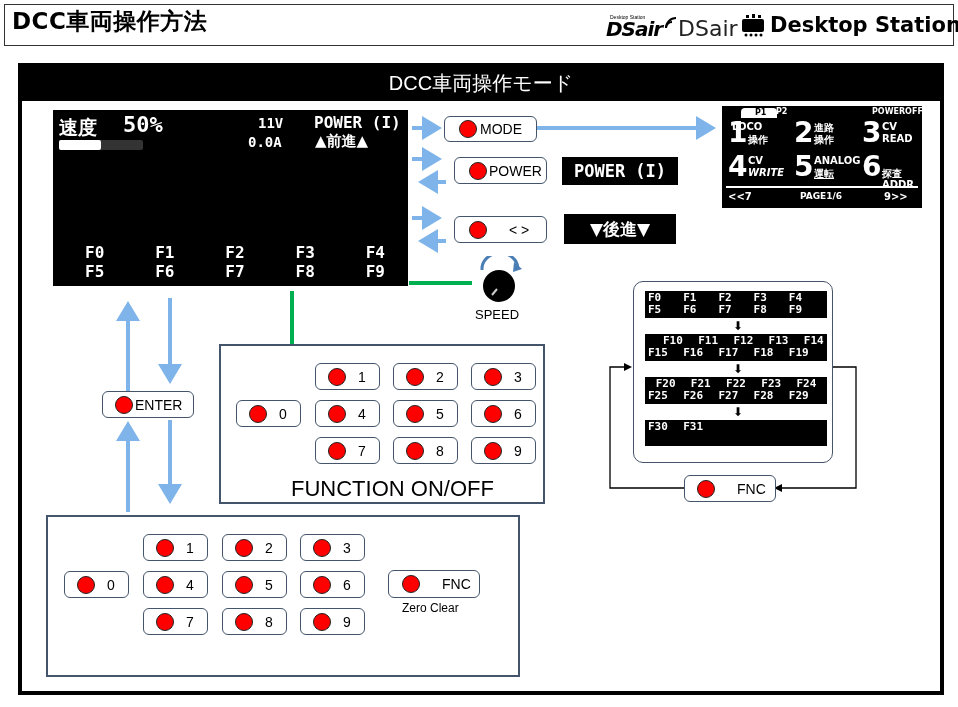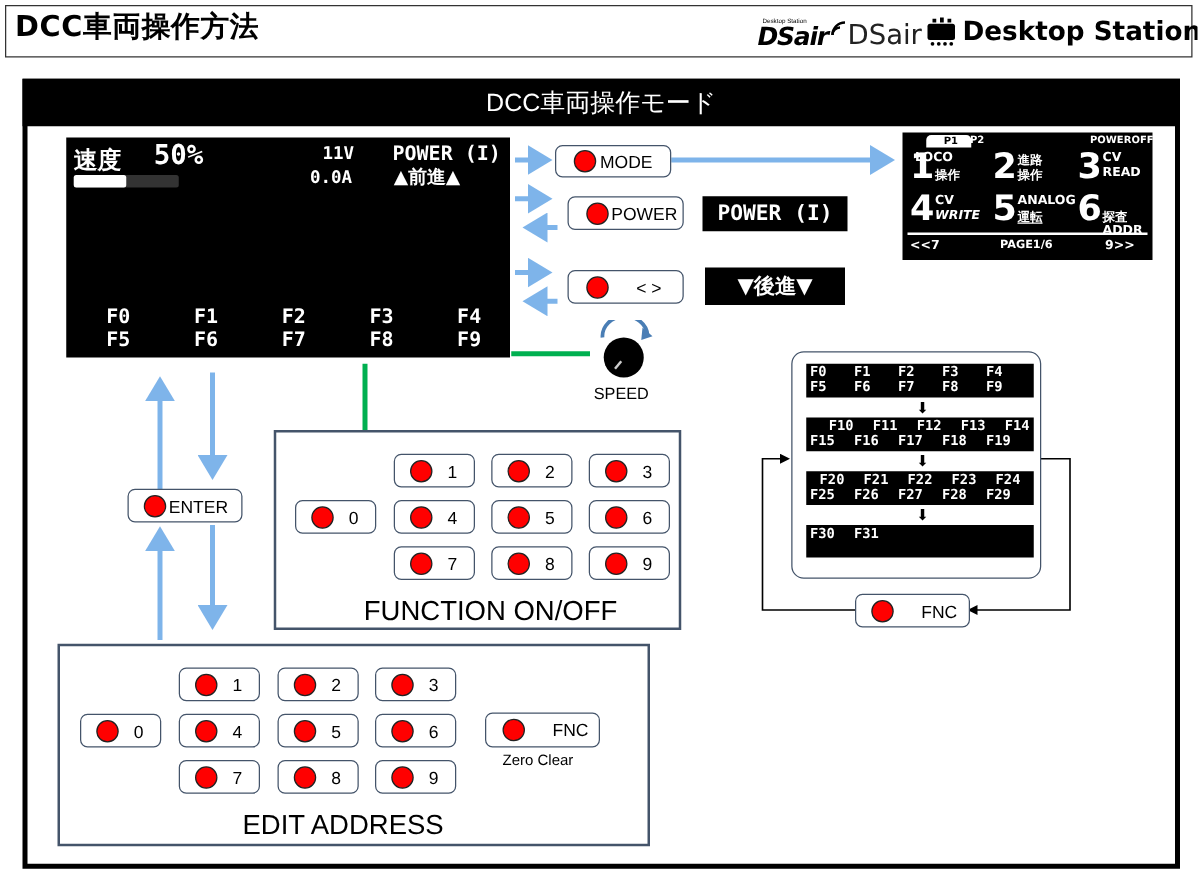--- a/index.html
+++ b/index.html
@@ -351,14 +351,13 @@
       <div class="btn" style="left: 252px; top: 91px; width: 65px; height: 27px; padding-left: 12px; gap: 12px;">
         <span class="led"></span>
         <span>9</span>
       </div>
     </div>
   <div class="btn" style="left:340px;top:53px;width:92px;height:28px;padding-left:13px;gap:22px;">
     <span class="led"></span>
     <span>FNC</span>
   </div>
   <div class="abs" style="left:354px;top:84px;font-size:12px;">Zero Clear</div>
-  <div class="panel-label" style="left:146px;top:130px;">EDIT ADDRESS</div>
 </div>
 
 </body></html>

